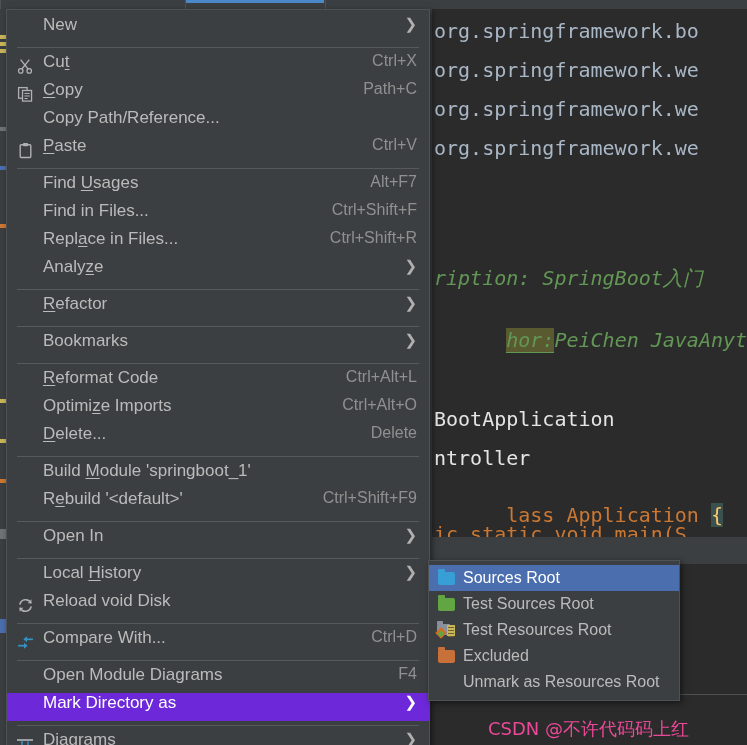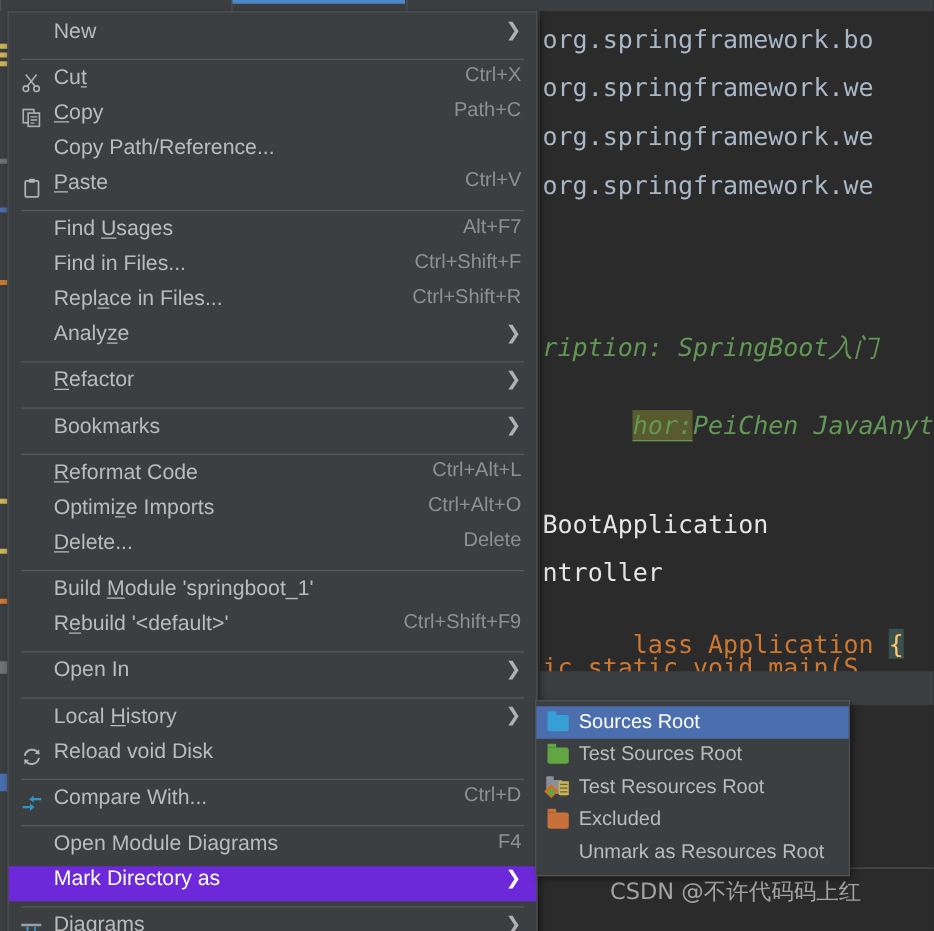--- a/index.html
+++ b/index.html
@@ -94,23 +94,23 @@
     position: absolute;
     left: 6px;
     white-space: pre;
     font-family: "DejaVu Sans Mono", "Liberation Mono", monospace;
     font-size: 20px;
     color: #cc7832;
   }
   .watermark {
     position: absolute;
     left: 0; right: 0;
-    bottom: 20px;
+    bottom: 4px;
     text-align: center;
-    color: #a3a3a3;
+    color: #ec4899;
     font-size: 18px;
     font-family: "DejaVu Sans", sans-serif;
     white-space: nowrap;
   }
   .console-divider {
     position: absolute;
     left: 430px; top: 694px;
     width: 317px; height: 1px;
     background: #4e5254;
   }

